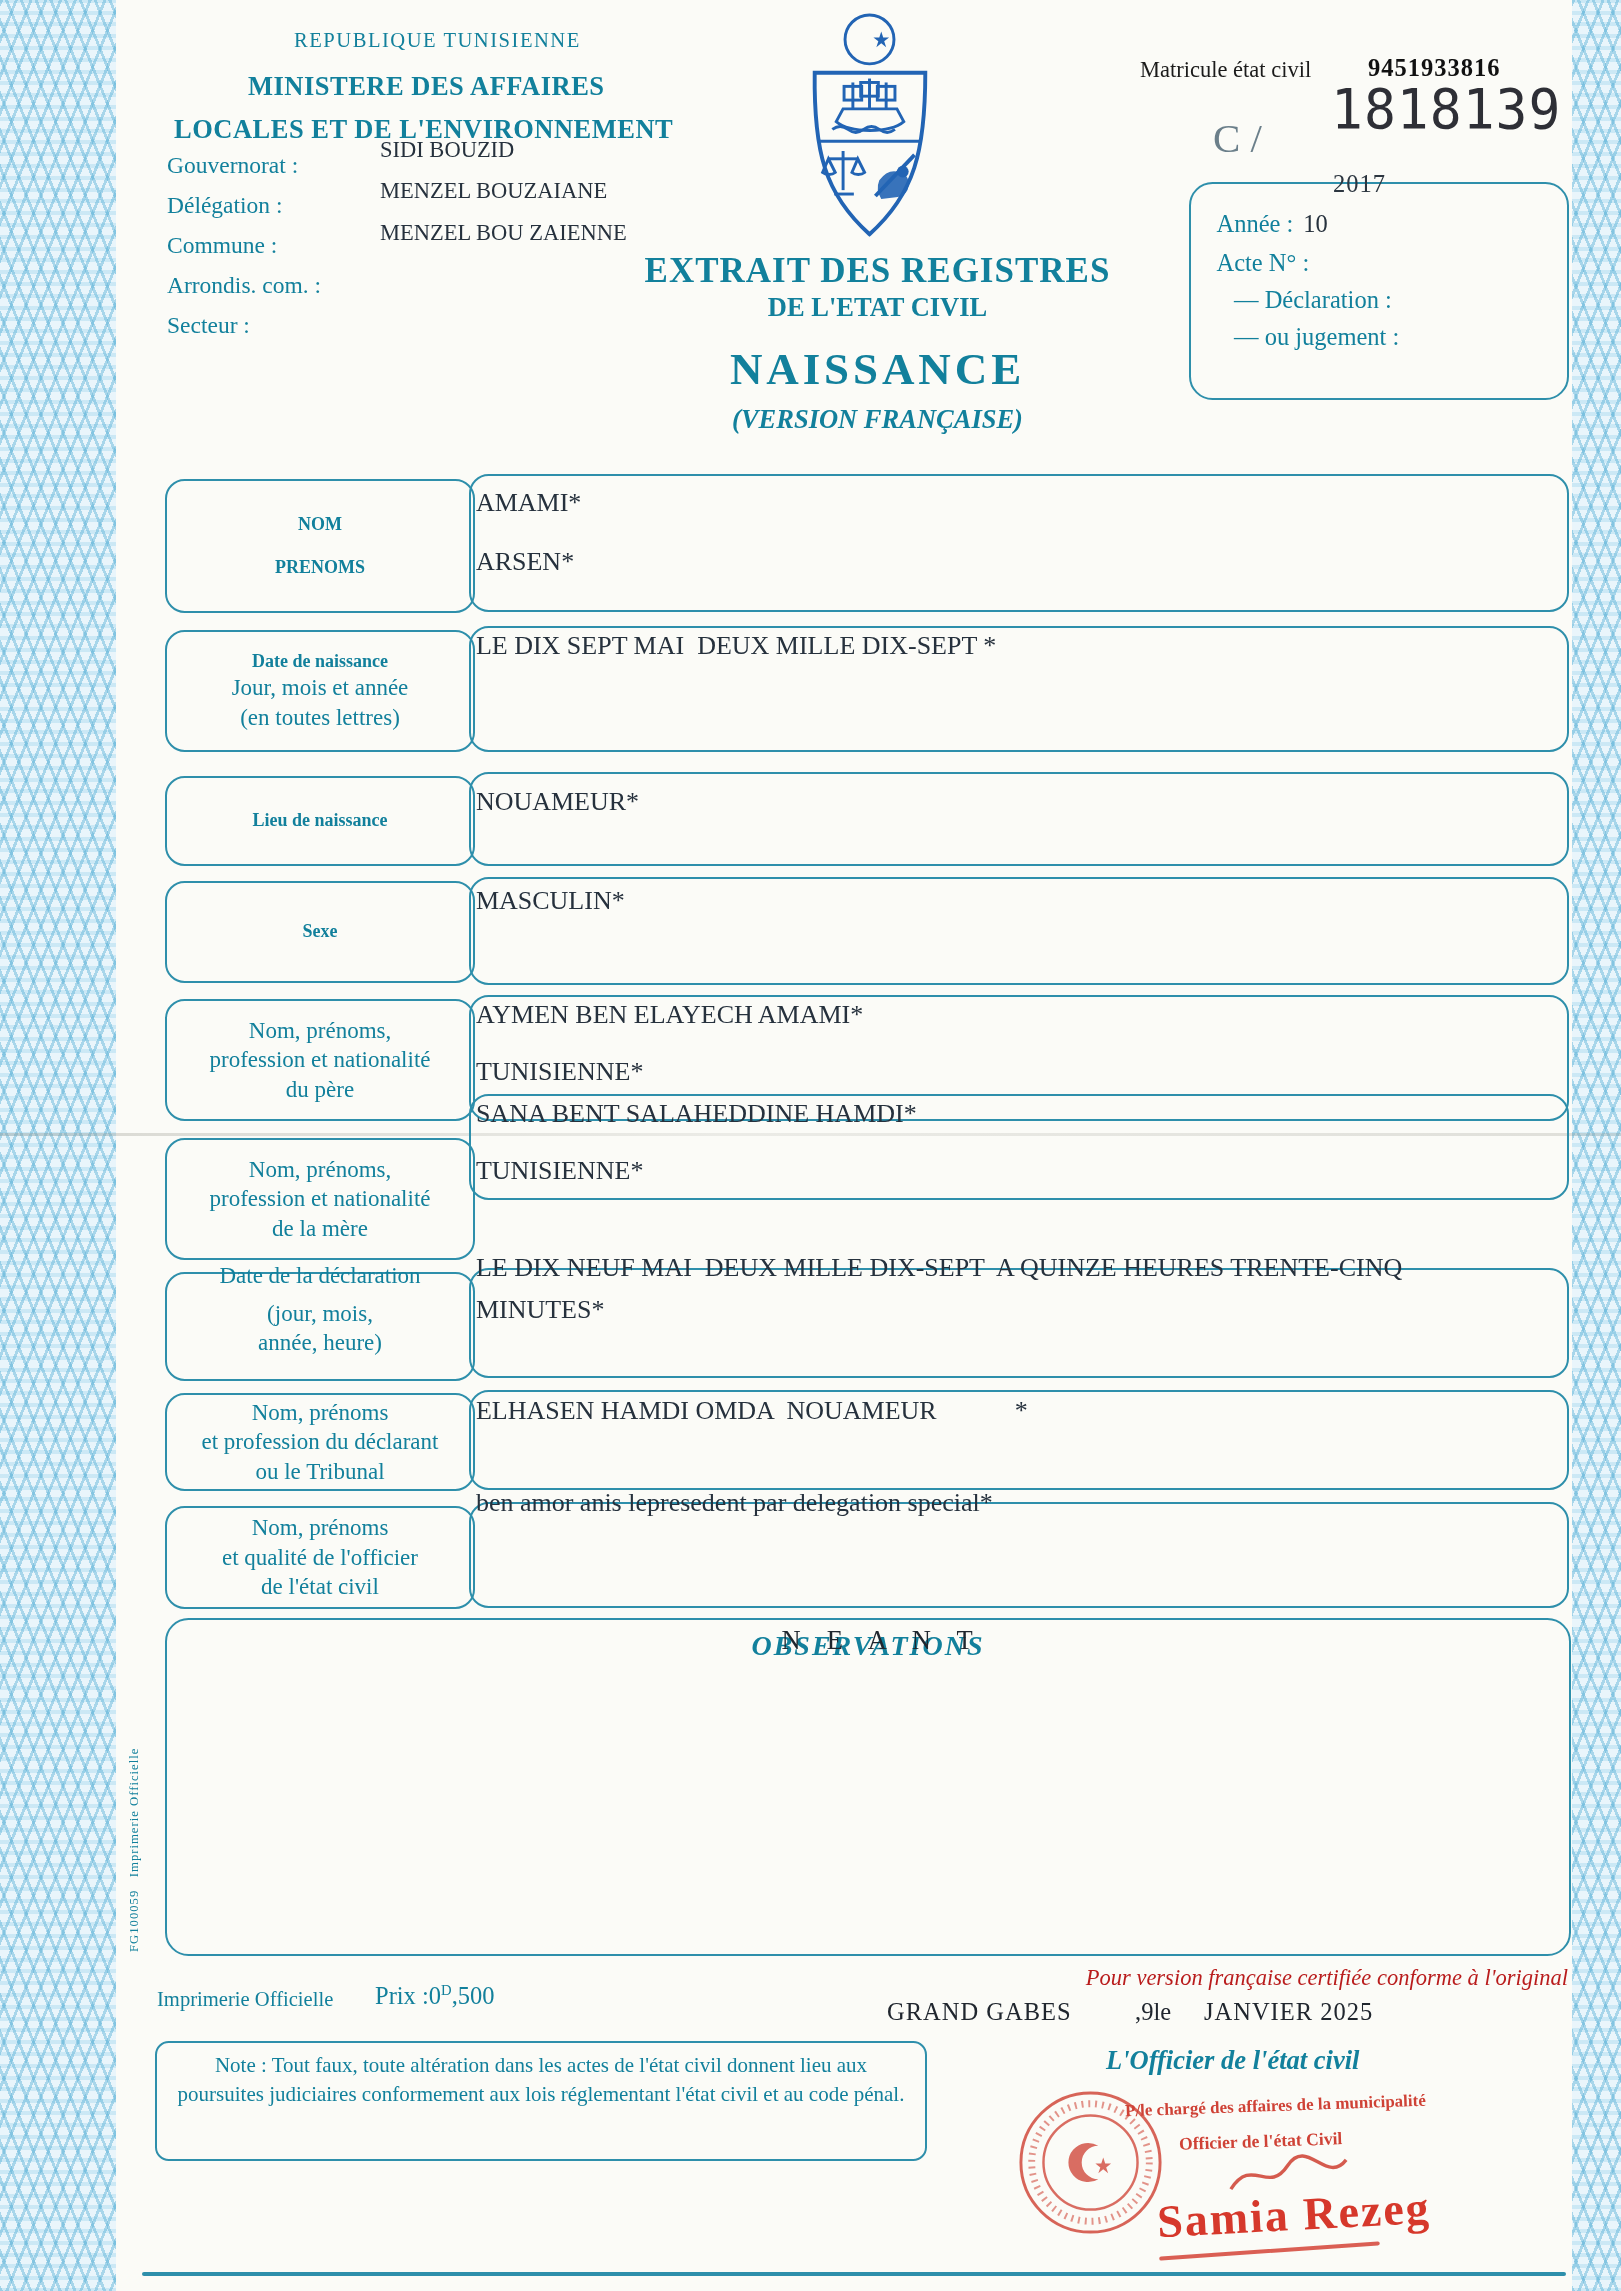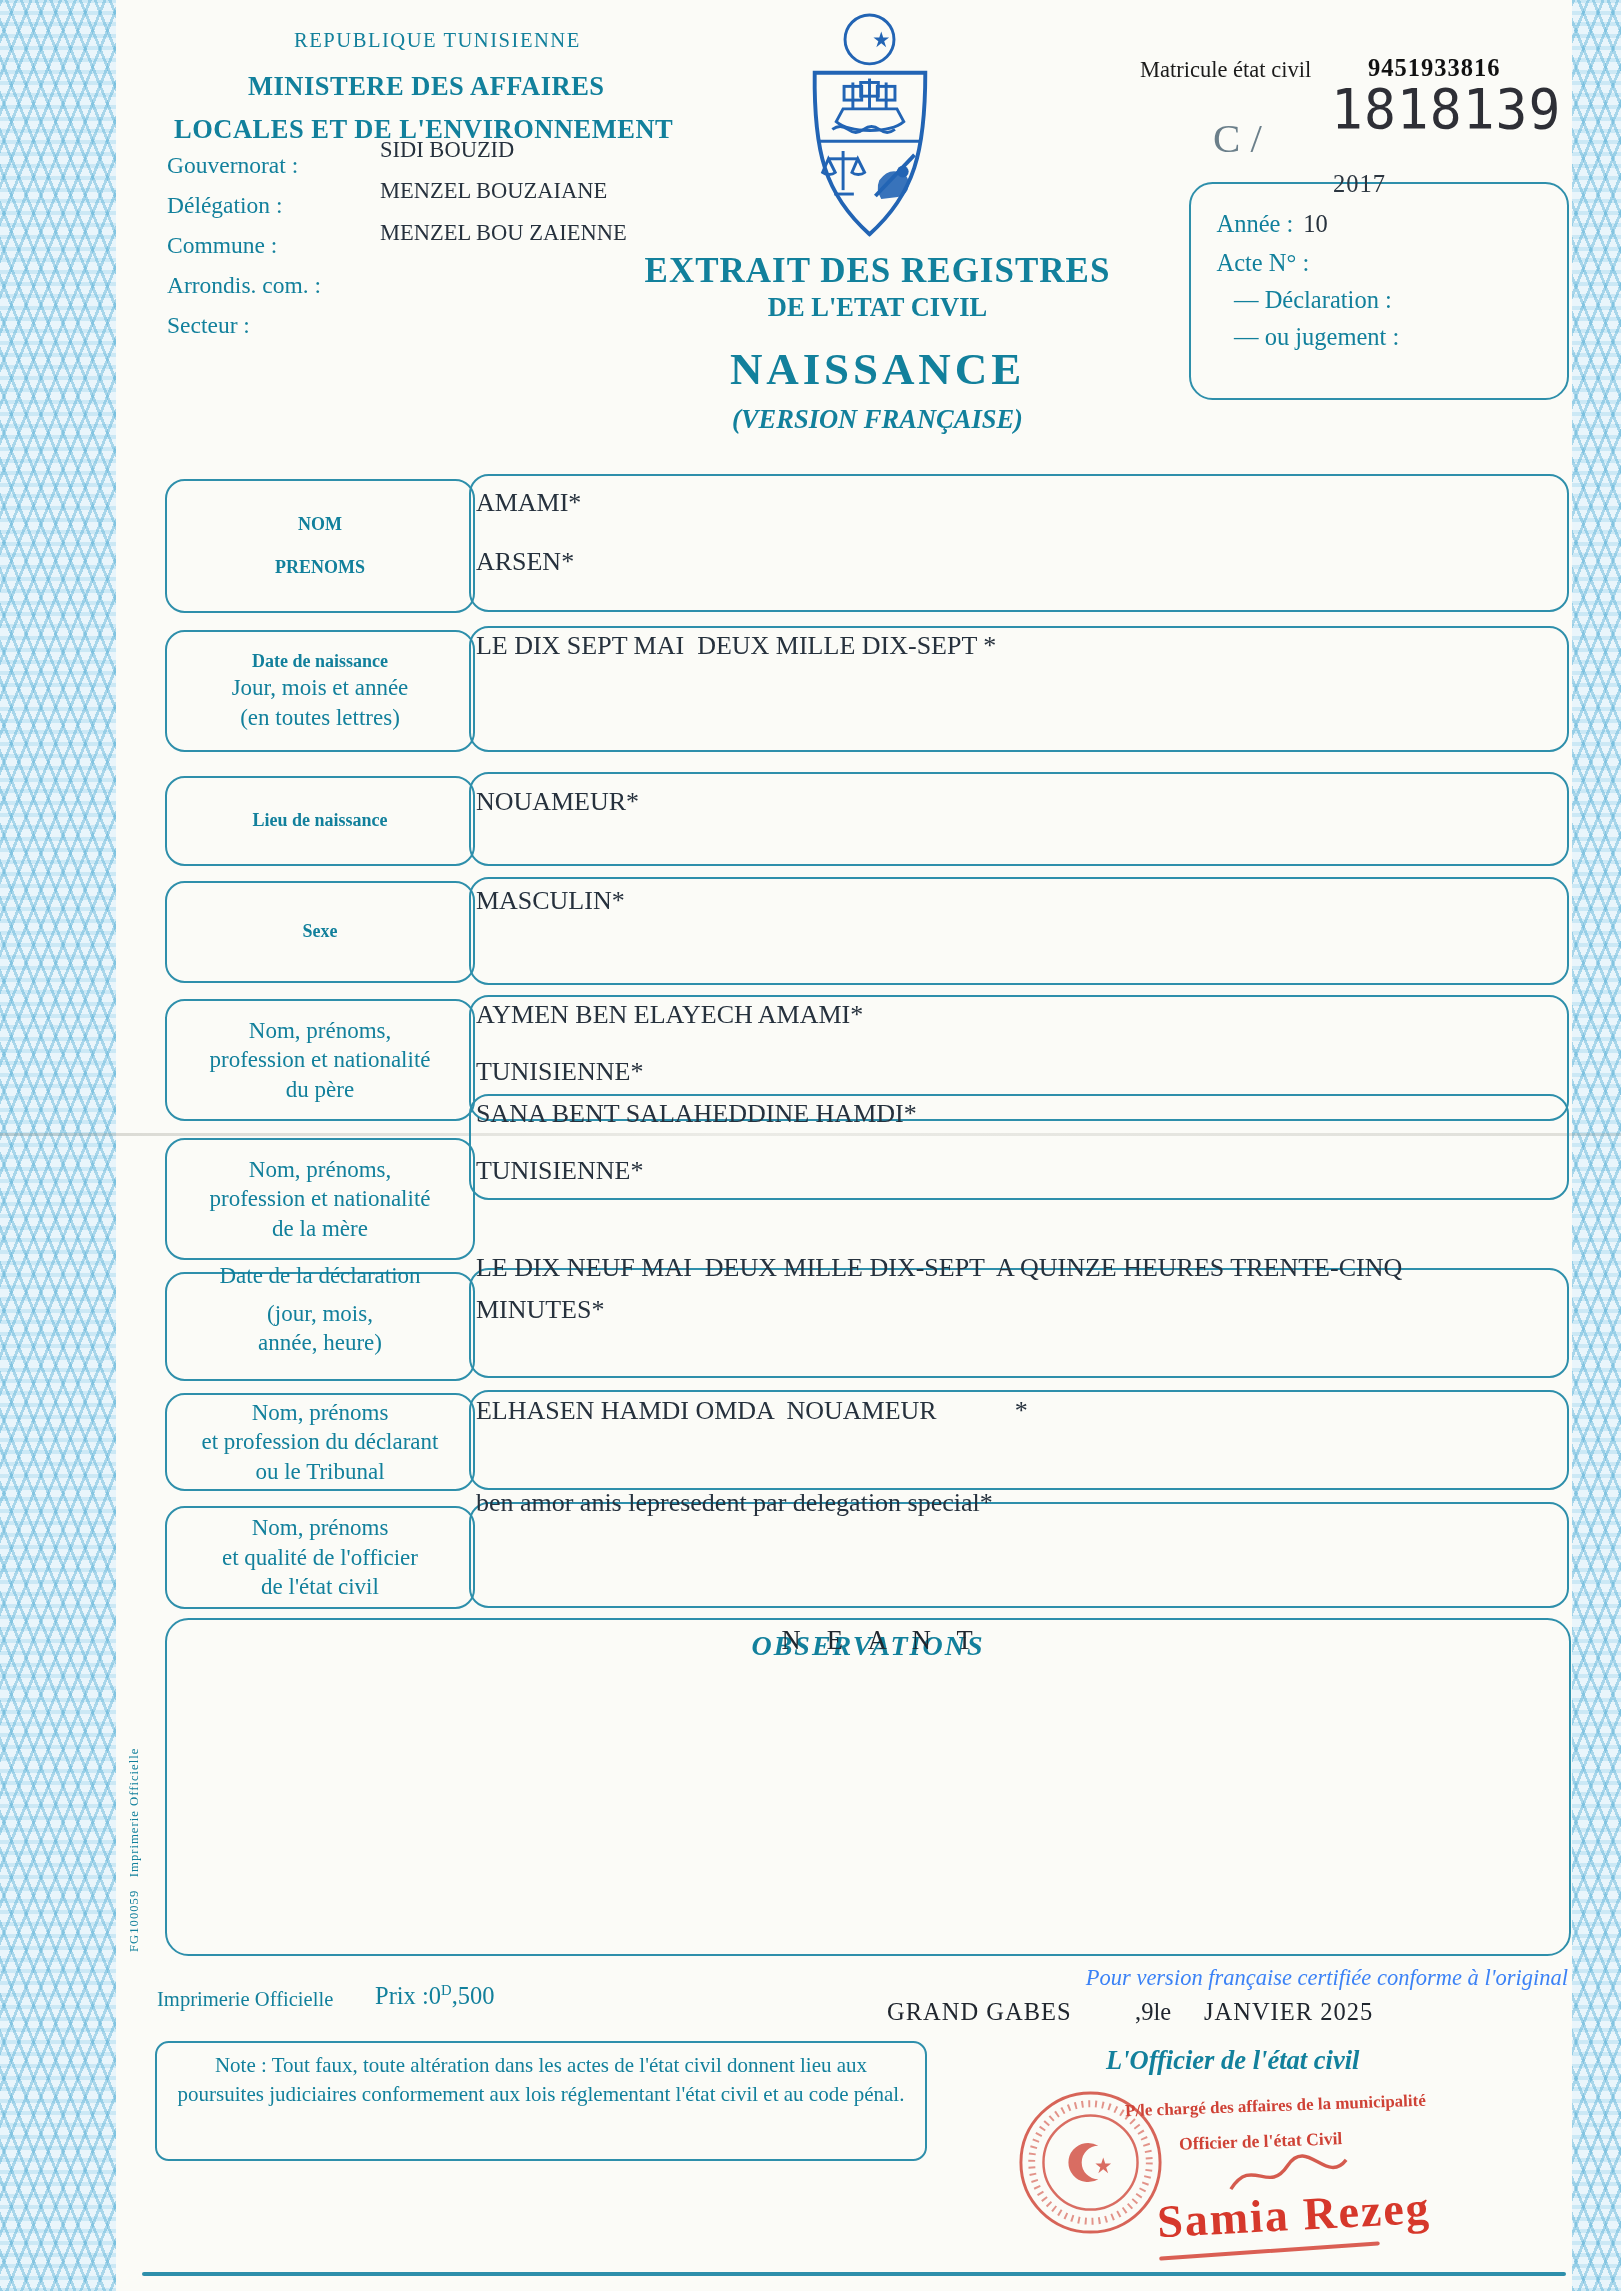--- a/index.html
+++ b/index.html
@@ -86,21 +86,21 @@
     position:absolute;top:9.8px;left:0;width:100%;text-align:center;
     font-style:italic;font-weight:bold;font-size:28px;color:var(--teal);letter-spacing:2px;
   }
   .obs-neant{
     position:absolute;top:4.9px;left:51%;transform:translateX(-50%);
     font-size:26.5px;font-weight:normal;color:#1f262e;letter-spacing:9.8px;white-space:pre;
   }
   .ft-imprimerie{left:157px;top:1988px;font-size:20.6px;}
   .ft-prix{left:375px;top:1982px;font-size:24.5px;}
   .ft-prix sup{font-size:14.7px;}
-  .ft-certify{left:974px;top:1965px;width:594px;text-align:right;font-style:italic;font-size:22.5px;color:#3b82f6;}
+  .ft-certify{left:974px;top:1965px;width:594px;text-align:right;font-style:italic;font-size:22.5px;color:#b91c1c;}
   .ft-place{left:887px;top:1998px;font-size:24.5px;color:#20262e;letter-spacing:1px;}
   .ft-day{left:1135px;top:1998px;font-size:24.5px;color:#20262e;}
   .ft-date{left:1204px;top:1998px;font-size:24.5px;color:#20262e;letter-spacing:1px;}
   .note-box{
     position:absolute;left:155px;top:2041px;width:772px;height:120px;
     border:2.5px solid var(--border);border-radius:13.7px;
     font-size:21px;color:var(--teal);padding:7.8px 15.7px;box-sizing:border-box;
     text-align:center;line-height:1.38;
   }
   .officier{left:1106px;top:2045px;font-size:26.5px;font-weight:bold;font-style:italic;}

